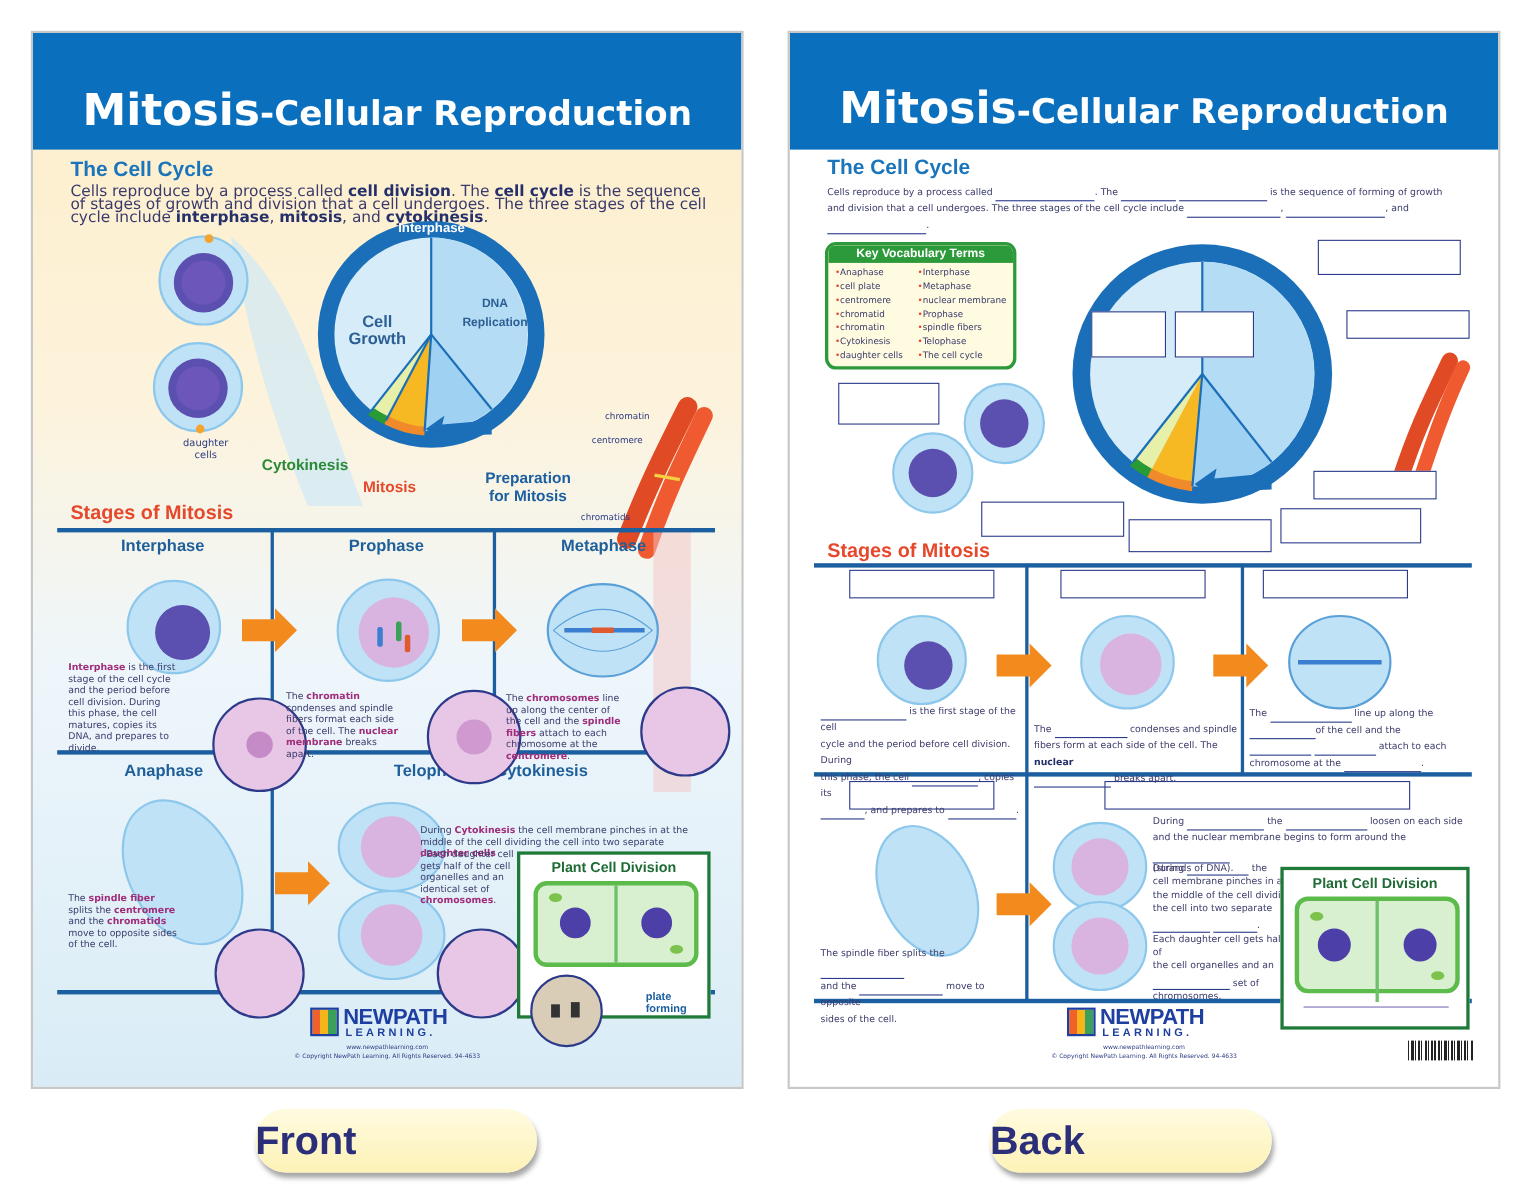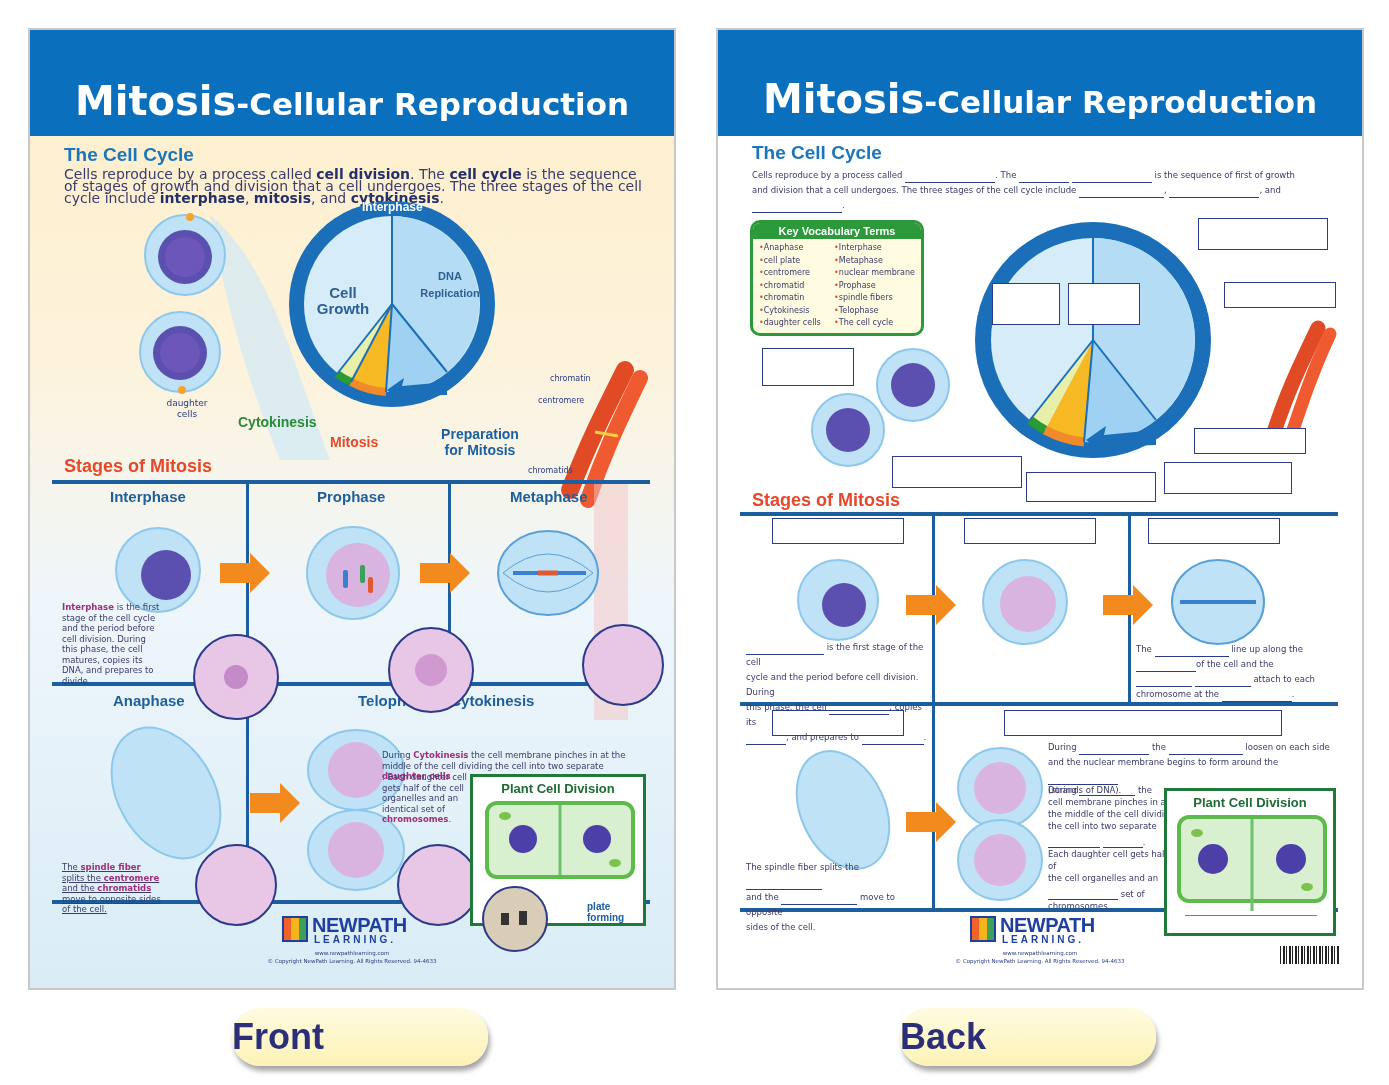--- a/index.html
+++ b/index.html
@@ -156,21 +156,23 @@
     <circle cx="138" cy="370" r="40" fill="#e8c6e6" stroke="#2c3a8a" stroke-width="2"></circle>
 
     <ellipse cx="258" cy="255" rx="48" ry="40" fill="#bfe2f6" stroke="#8dc8ec" stroke-width="2"></ellipse>
     <ellipse cx="258" cy="335" rx="48" ry="40" fill="#bfe2f6" stroke="#8dc8ec" stroke-width="2"></ellipse>
     <circle cx="258" cy="255" r="28" fill="#d9b4e0"></circle>
     <circle cx="258" cy="335" r="28" fill="#d9b4e0"></circle>
     <circle cx="340" cy="370" r="40" fill="#e8c6e6" stroke="#2c3a8a" stroke-width="2"></circle>
   </svg>
 
   <div class="small-txt" style="left:32px;top:572px;width:100px;"><b>Interphase</b><span> is the first stage of the cell cycle and the period before cell division. During this phase, the cell matures, copies its DNA, and prepares to divide.</span></div>
-  <div class="small-txt" style="left:32px;top:832px;width:100px;text-decoration:underline;"><span>The </span><b>spindle fiber</b><span> splits the </span><b>centromere</b><span> and the </span><b>chromatids</b><span> move to opposite sides of the cell.</span></div>
+  <div class="small-txt" style="left:230px;top:598px;width:102px;"><span>The </span><b>chromatin</b><span> condenses and spindle fibers format each side of the cell. The </span><b>nuclear membrane</b><span> breaks apart.</span></div>
+  <div class="small-txt" style="left:430px;top:600px;width:108px;"><span>The </span><b>chromosomes</b><span> line up along the center of the cell and the </span><b>spindle fibers</b><span> attach to each chromosome at the </span><b>centromere</b><span>.</span></div>
+  <div class="small-txt" style="left:32px;top:782px;width:100px;"><span>The </span><b>spindle fiber</b><span> splits the </span><b>centromere</b><span> and the </span><b>chromatids</b><span> move to opposite sides of the cell.</span></div>
   <div class="small-txt" style="left:352px;top:720px;width:248px;height:40px;"><span>During </span><b>Cytokinesis</b><span> the cell membrane pinches in at the middle of the cell dividing the cell into two separate </span><b>daughter cells</b></div>
   <div class="small-txt" style="left:352px;top:742px;width:88px;"><span>. Each daughter cell gets half of the cell organelles and an identical set of </span><b>chromosomes</b><span>.</span></div>
 
   <div class="plant-box" style="left:440px;top:744px;width:176px;height:152px;">
     <div class="plant-title">Plant Cell Division</div>
     <svg style="left:12px;top:24px;" width="150" height="80">
       <rect x="2" y="2" width="146" height="74" rx="10" fill="#d8efd0" stroke="#5cbb4a" stroke-width="4"></rect>
       <line x1="75" y1="4" x2="75" y2="74" stroke="#6ec06a" stroke-width="3"></line>
       <circle cx="38" cy="38" r="14" fill="#4c3fa8"></circle>
       <circle cx="112" cy="38" r="14" fill="#4c3fa8"></circle>
@@ -199,21 +201,21 @@
 
 <div class="poster" id="back">
   <div class="banner">
     <div class="banner-title" style="top:46px;">
       <span class="big">Mitosis</span><span class="small">-Cellular Reproduction</span>
     </div>
   </div>
 
   <div class="sec-title" style="left:34px;top:112px;">The Cell Cycle</div>
   <div class="fill-txt" style="left:34px;top:138px;width:590px;">
-    <div><span>Cells reproduce by a process called</span> <span class="bl" style="width:90px;"></span><span>. The</span> <span class="bl" style="width:50px;"></span> <span class="bl" style="width:80px;"></span> <span>is the sequence of first of growth</span></div>
+    <div><span>Cells reproduce by a process called</span> <span class="bl" style="width:90px;"></span><span>. The</span> <span class="bl" style="width:50px;"></span> <span class="bl" style="width:80px;"></span> <span>is the sequence of forming of growth</span></div>
     <div><span>and division that a cell undergoes.  The three stages of the cell cycle include</span> <span class="bl" style="width:85px;"></span><span>,</span> <span class="bl" style="width:90px;"></span><span>, and</span></div>
     <div><span class="bl" style="width:90px;"></span><span>.</span></div>
   </div>
 
   <div class="vocab">
     <div class="vocab-head">Key Vocabulary Terms</div>
     <div class="vocab-cols">
       <div class="vocab-col">
         <div class="vocab-item">Anaphase</div>
         <div class="vocab-item">cell plate</div>
@@ -301,20 +303,25 @@
     <circle cx="212" cy="238" r="26" fill="#d9b4e0"></circle>
     <circle cx="212" cy="310" r="26" fill="#d9b4e0"></circle>
   </svg>
 
   <div class="fill-txt" style="left:28px;top:610px;width:182px;">
     <div><span class="bl" style="width:78px;"></span> <span>is the first stage of the cell</span></div>
     <div>cycle and the period before cell division. During</div>
     <div><span>this phase, the cell</span> <span class="bl" style="width:60px;"></span><span>, copies its</span></div>
     <div><span class="bl" style="width:40px;"></span><span>, and prepares to</span> <span class="bl" style="width:62px;"></span><span>.</span></div>
   </div>
+  <div class="fill-txt" style="left:222px;top:626px;width:186px;">
+    <div><span>The</span> <span class="bl" style="width:66px;"></span> <span>condenses and spindle</span></div>
+    <div><span>fibers form at each side of the cell. The</span> <b style="color:#25306b">nuclear</b></div>
+    <div><span class="bl" style="width:70px;"></span> <span>breaks apart.</span></div>
+  </div>
   <div class="fill-txt" style="left:418px;top:612px;width:200px;">
     <div><span>The</span> <span class="bl" style="width:74px;"></span> <span>line up along the</span></div>
     <div><span class="bl" style="width:60px;"></span><span>of the cell and the</span></div>
     <div><span class="bl" style="width:56px;"></span> <span class="bl" style="width:56px;"></span> <span>attach to each</span></div>
     <div><span>chromosome at the</span> <span class="bl" style="width:70px;"></span><span>.</span></div>
   </div>
   <div class="fill-txt" style="left:28px;top:830px;width:186px;">
     <div><span>The spindle fiber splits the</span> <span class="bl" style="width:76px;"></span></div>
     <div><span>and the</span> <span class="bl" style="width:76px;"></span> <span>move to opposite</span></div>
     <div>sides of the cell.</div>

